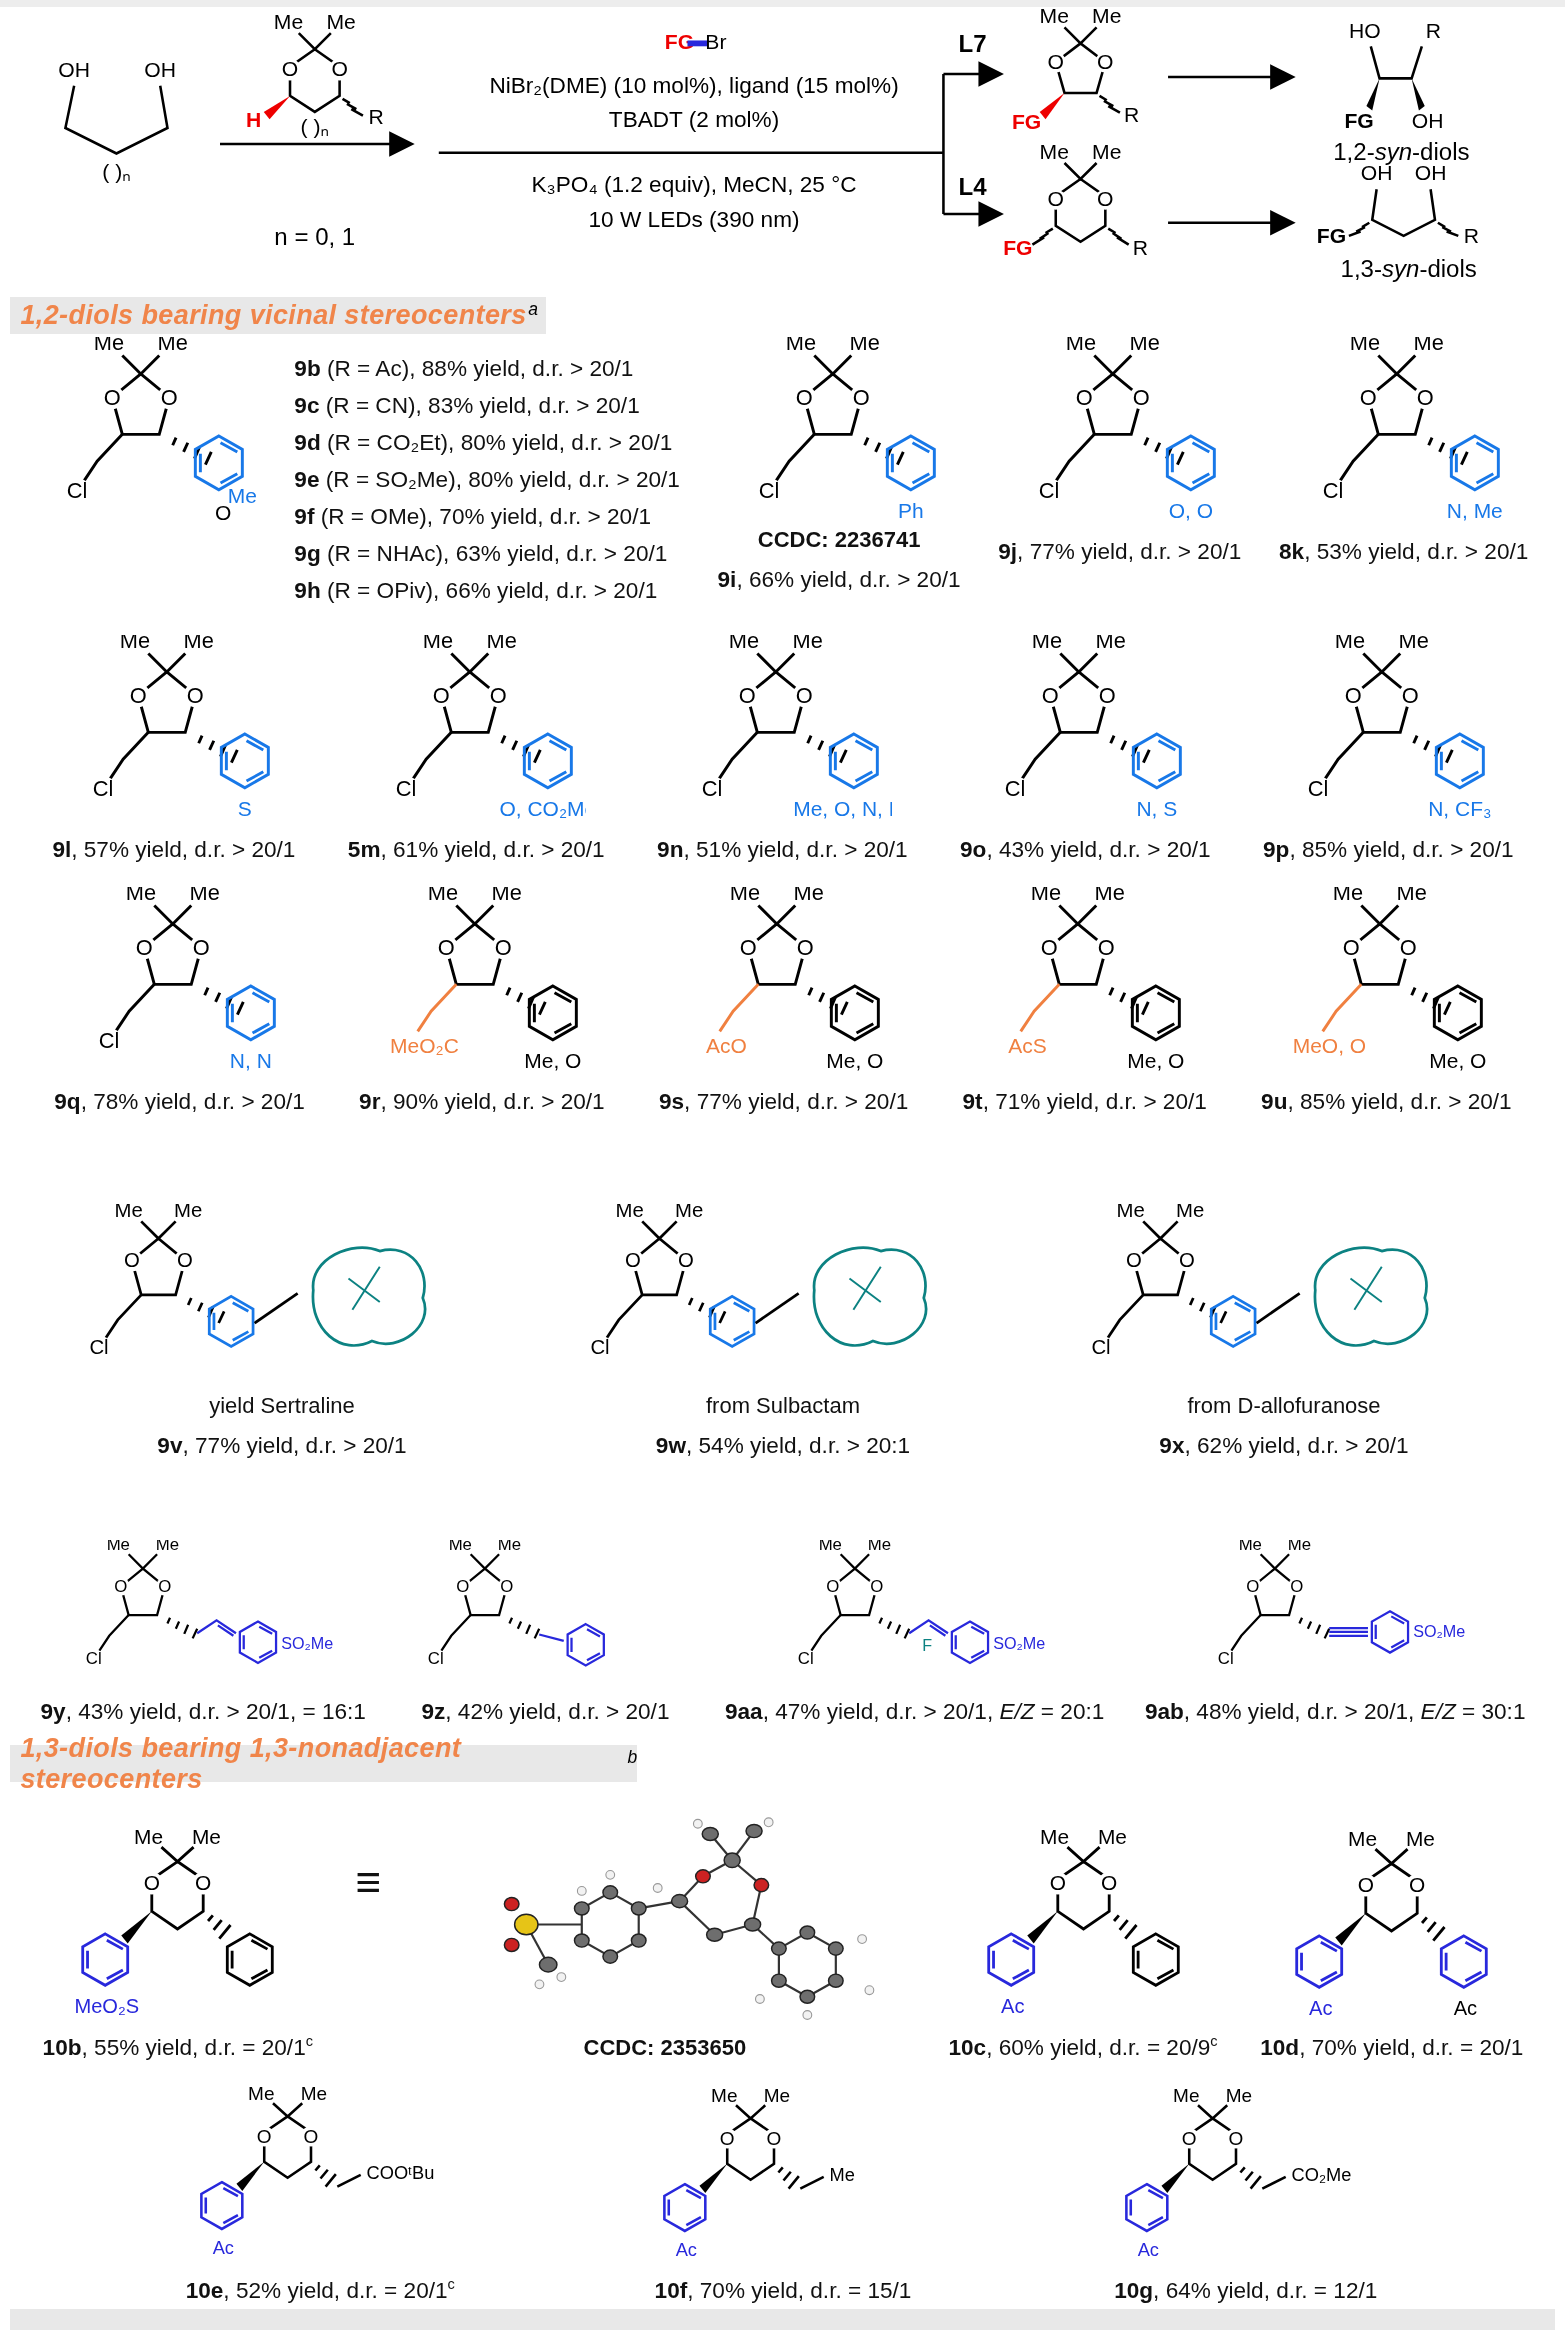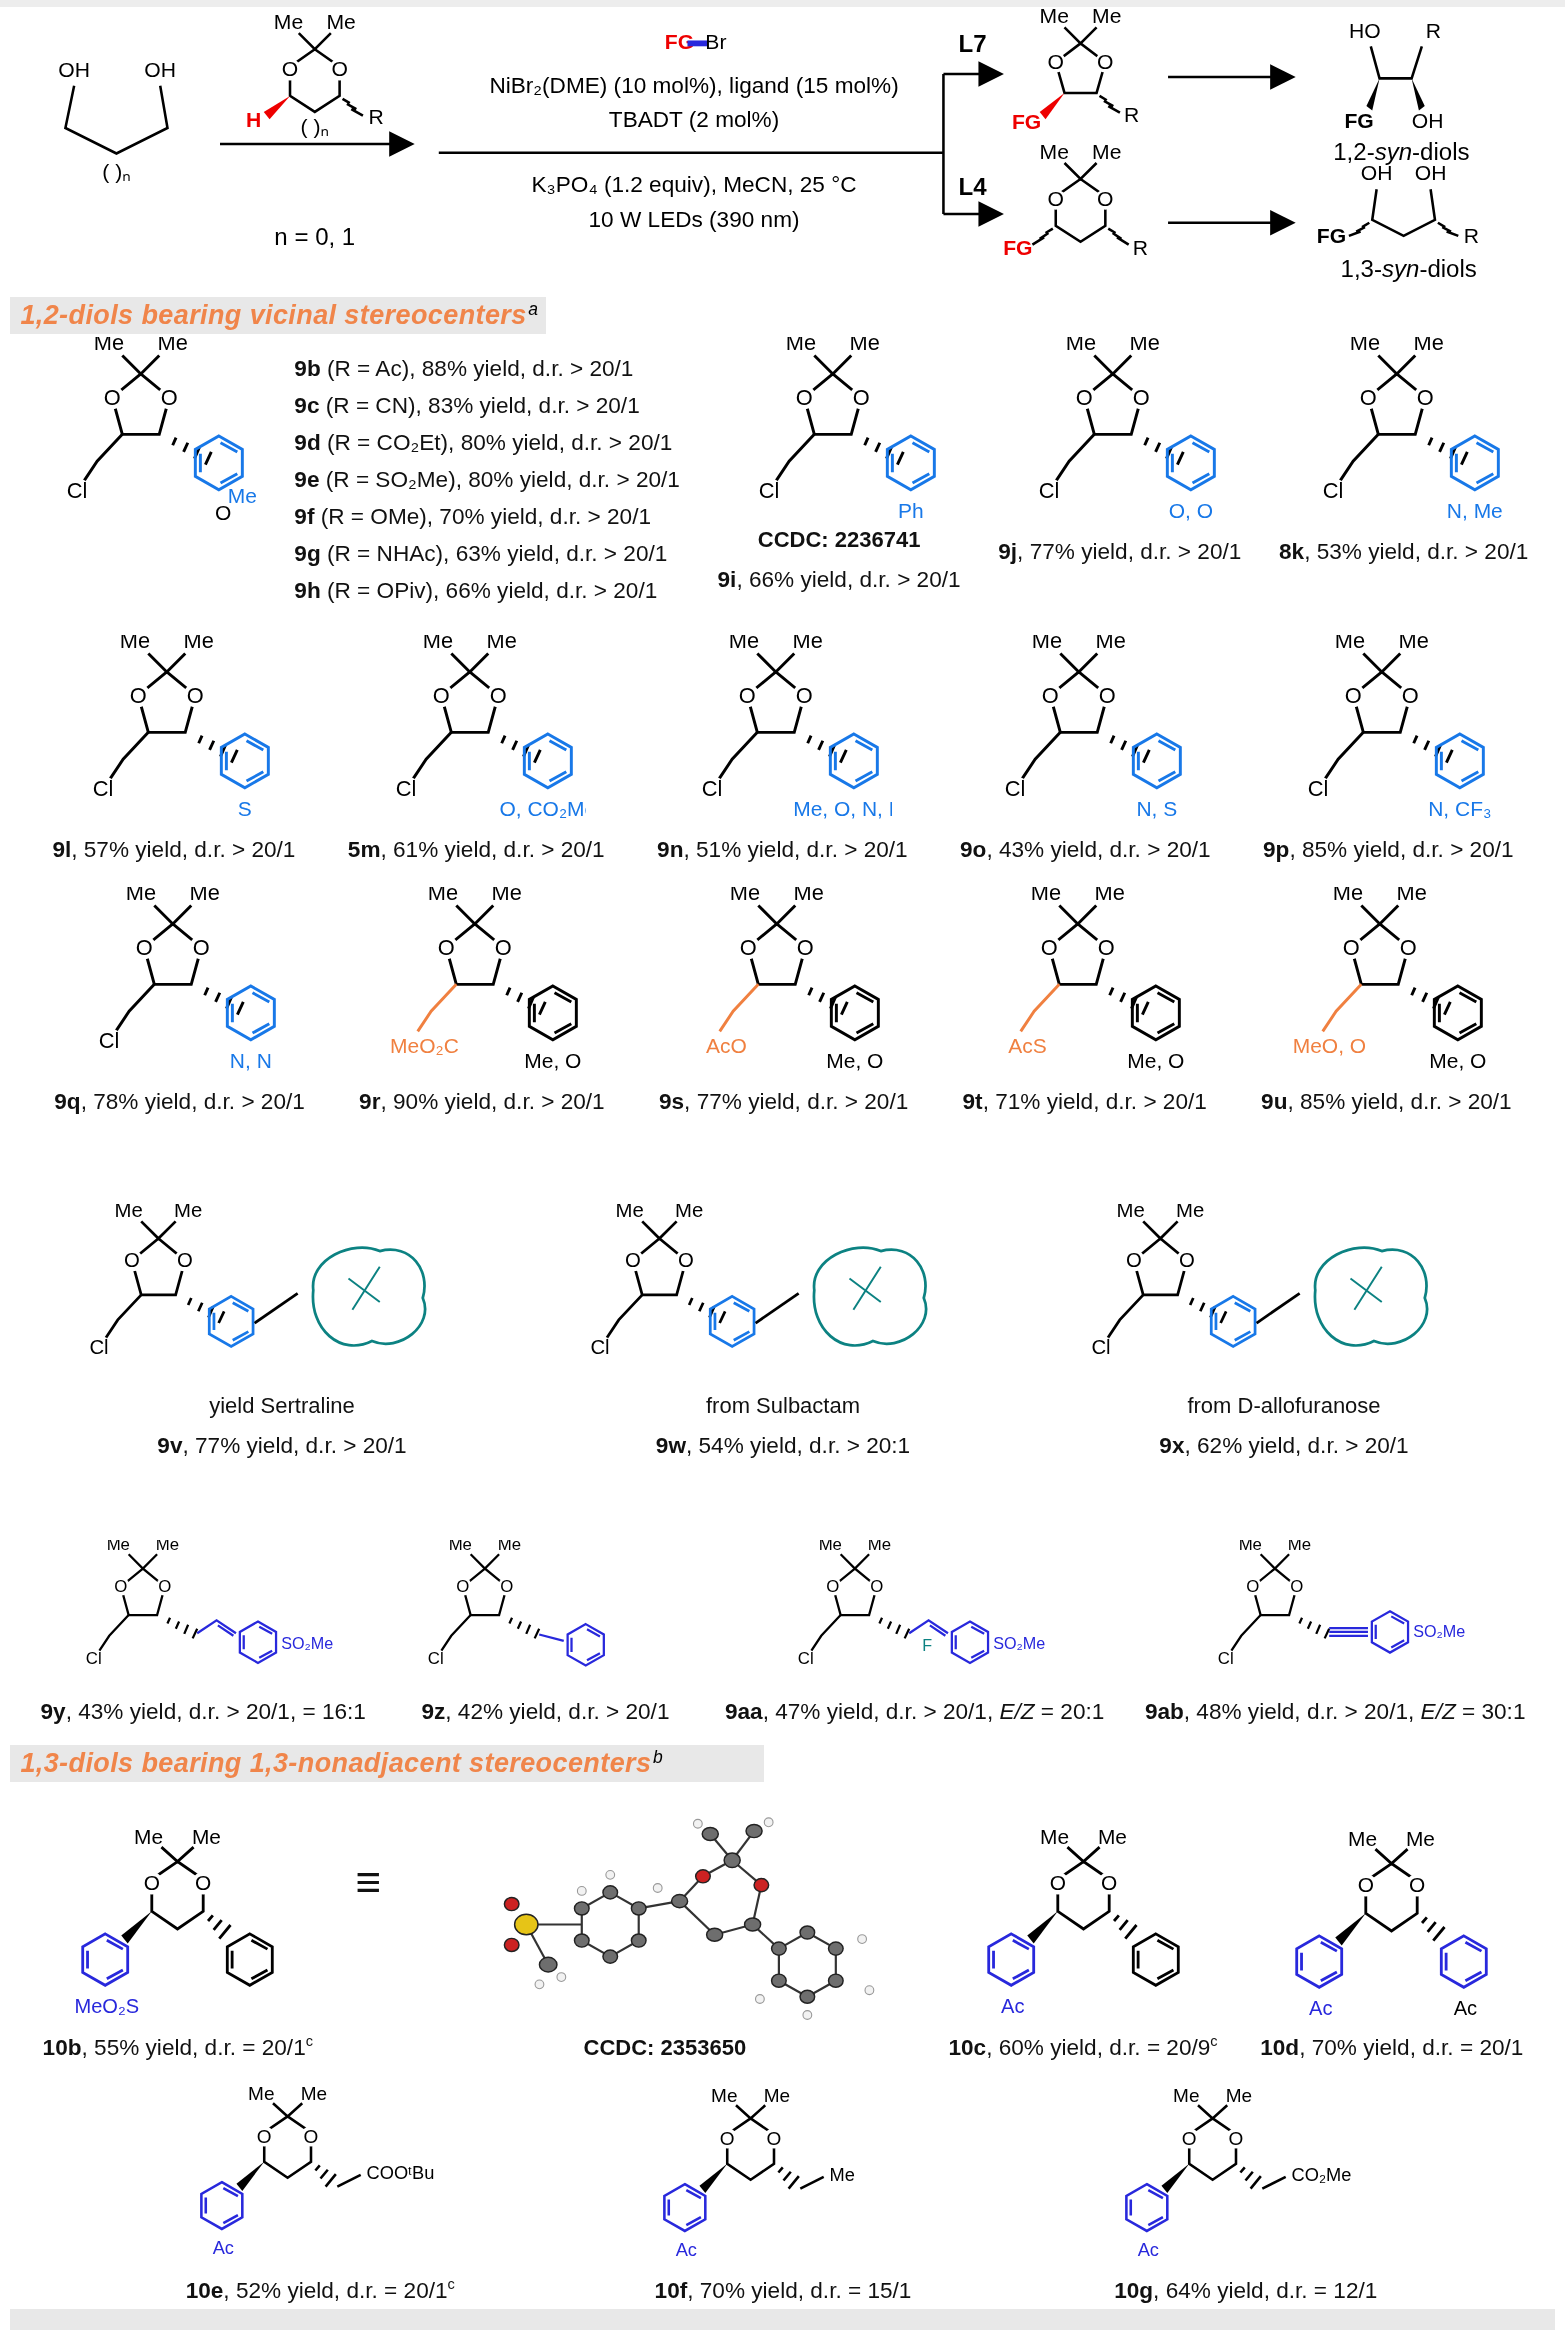--- a/index.html
+++ b/index.html
@@ -513,21 +513,21 @@
         <text class="al" x="156" y="81">O</text>
       <text class="al" x="46" y="192">Cl</text>
       <path class="bond bnv" d="M206,142 L266,142 M206,136 L266,136 M206,148 L266,148"></path>
       <use href="#hx" x="300" y="142" class="nv"></use>
       <text class="fr frs nv" x="336" y="150">SO₂Me</text>
     </svg>
     <div class="cap"><b>9ab</b><span>, 48% yield, d.r. &gt; 20/1, </span><i>E/Z</i><span> = 30:1</span></div>
   </div>
 </div>
 
-<div class="band" style="top:1745px;width:754px">
+<div class="band" style="top:1745px;width:627px">
   <span class="htxt">1,3-diols bearing 1,3-nonadjacent stereocenters</span>
     <sup>b</sup>
 </div>
 
 <div class="row r6">
   <div class="cell">
     <svg width="241" height="196" viewBox="0 0 300 244">
       <use href="#r6g"></use>
       <text class="al" x="114" y="26">Me</text>
         <text class="al" x="186" y="26">Me</text>

